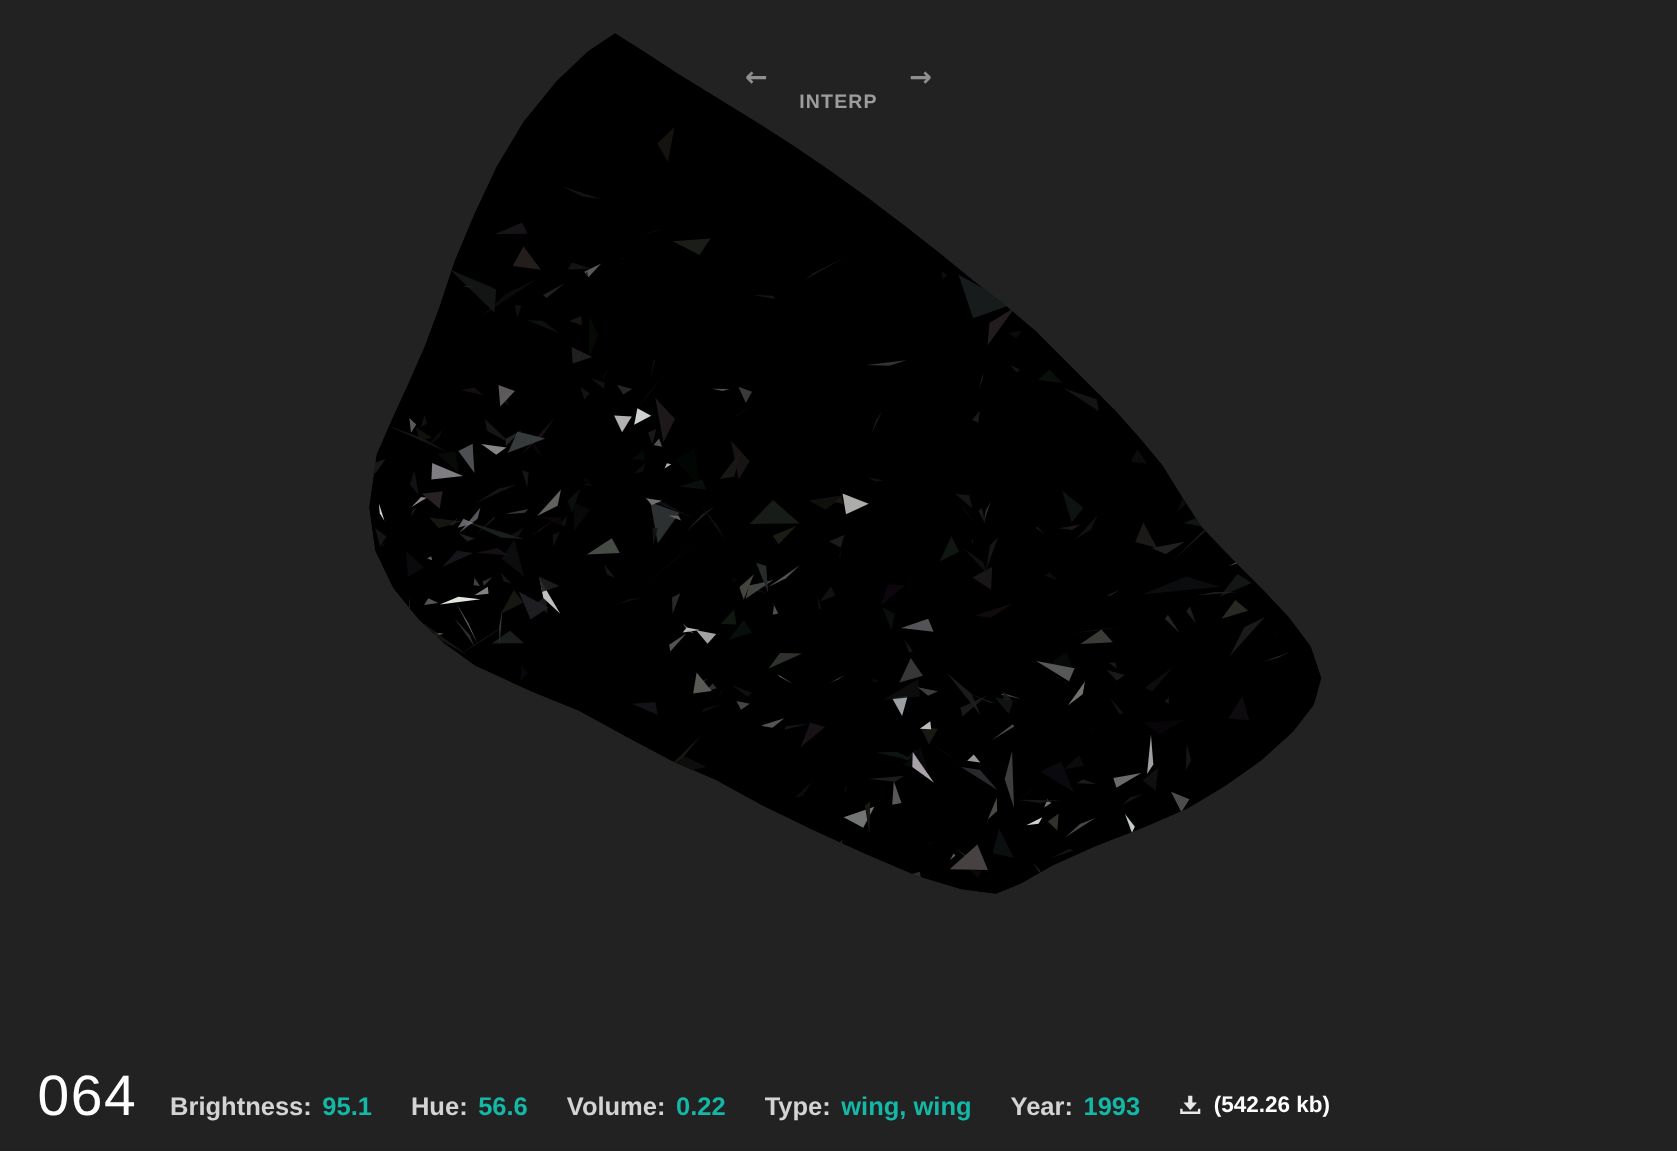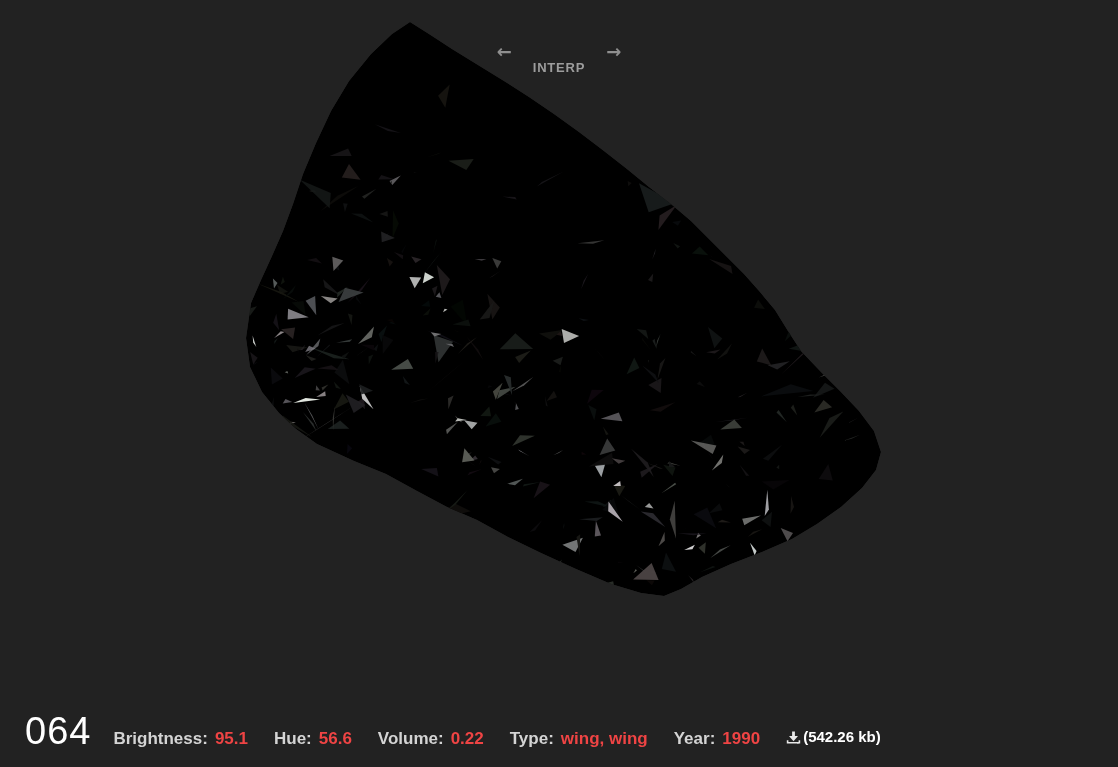--- a/index.html
+++ b/index.html
@@ -90,27 +90,27 @@
     align-items: baseline;
     gap: 7px;
     font-size: 17px;
     white-space: nowrap;
   }
   .stat .lbl {
     color: #d4d4d4;
     font-weight: 700;
   }
   .stat .val {
-    color: #ef4444;
+    color: #14b8a6;
     font-weight: 700;
   }
   .download {
     display: flex;
-    align-items: center;
-    gap: 2px;
+    align-items: flex-start;
+    gap: 8px;
     cursor: pointer;
   }
   .download .dl-icon {
     position: relative;
     top: 2px;
     width: 15px;
     height: 15px;
     flex: 0 0 auto;
   }
   .download .dl-size {
@@ -485,21 +485,21 @@
       <div class="stat">
         <span class="lbl">Volume:</span>
         <span class="val">0.22</span>
       </div>
       <div class="stat">
         <span class="lbl">Type:</span>
         <span class="val">wing, wing</span>
       </div>
       <div class="stat">
         <span class="lbl">Year:</span>
-        <span class="val">1990</span>
+        <span class="val">1993</span>
       </div>
 
       <div class="download">
         <svg class="dl-icon" viewBox="0 0 15 15" xmlns="http://www.w3.org/2000/svg">
           <g fill="#e8e8e8">
             <rect x="6.1" y="0.5" width="2.8" height="5.2"></rect>
             <polygon points="3.0,5.0 12.0,5.0 7.5,10.2"></polygon>
             <path d="M0.8,9.2 L0.8,12.6 L14.2,12.6 L14.2,9.2 L12.6,9.2 L12.6,11.0 L2.4,11.0 L2.4,9.2 Z"></path>
             <rect x="11.2" y="11.6" width="1.4" height="1.0"></rect>
           </g>

